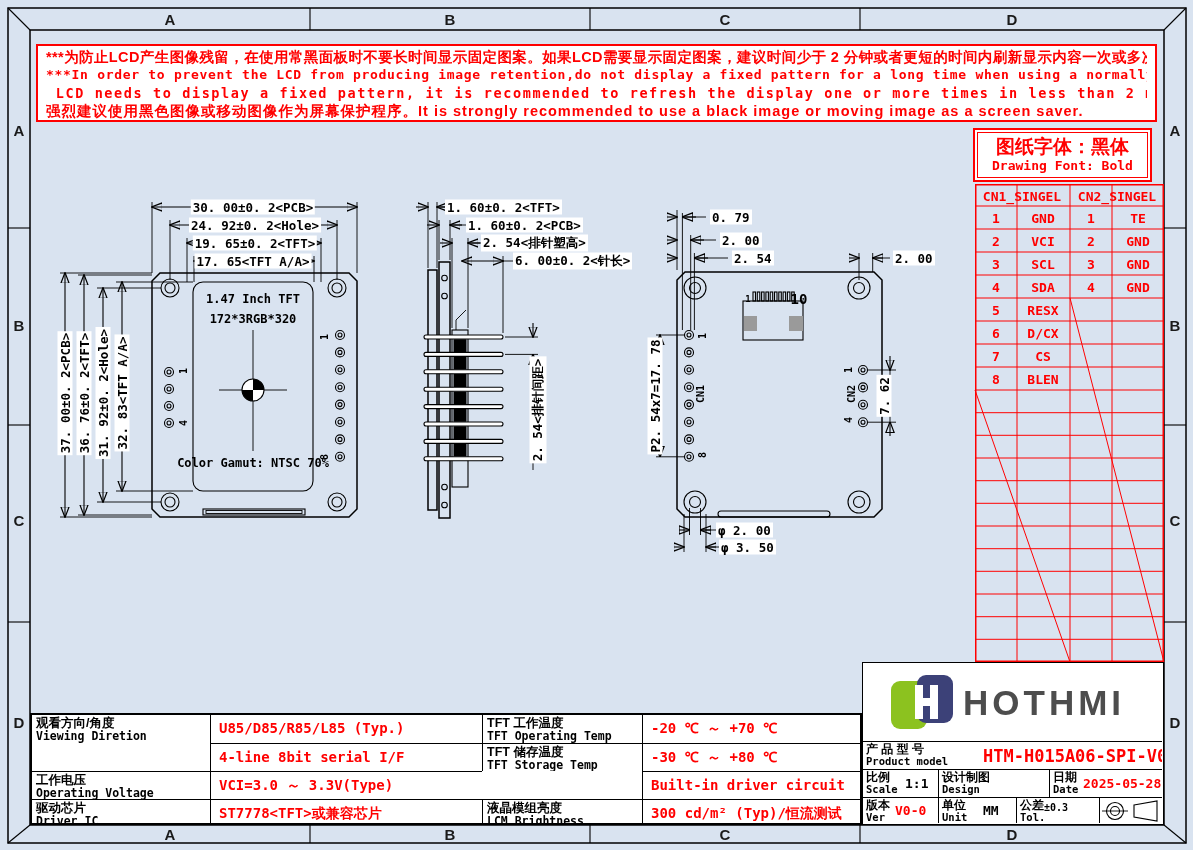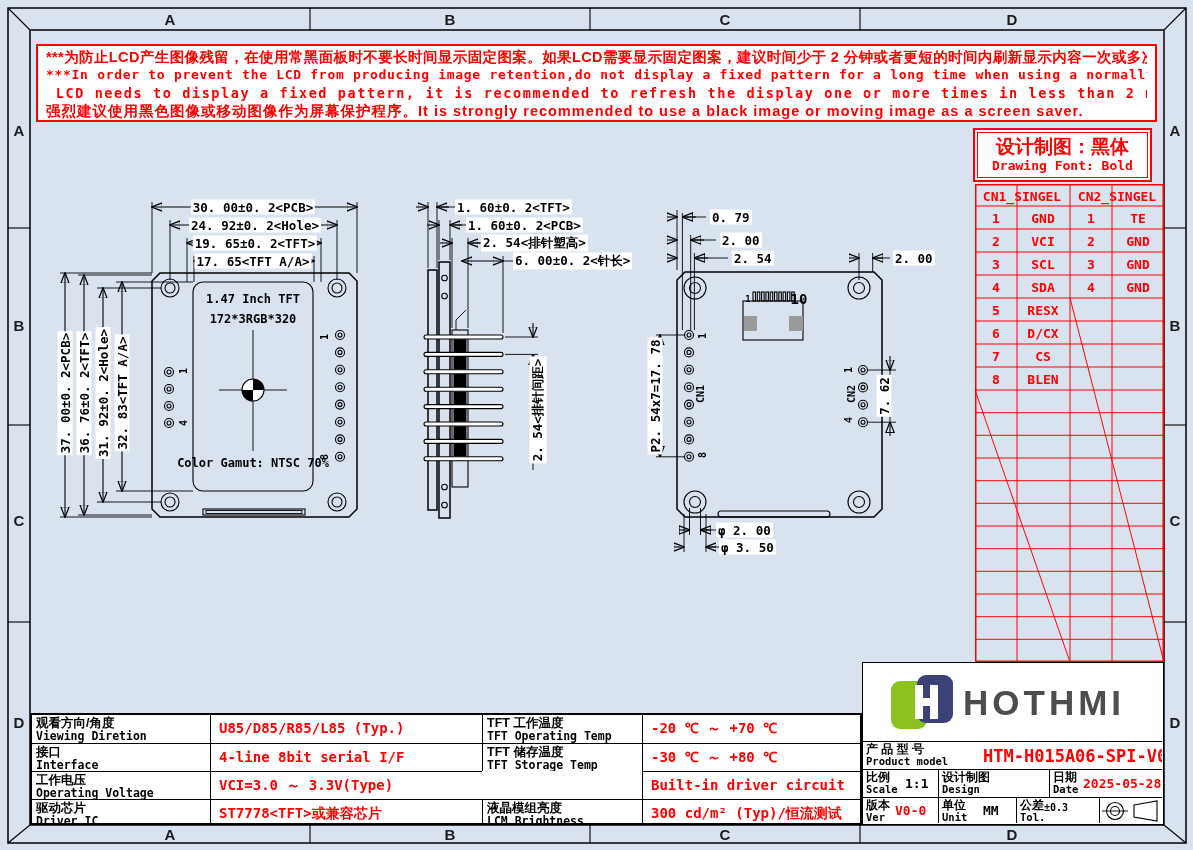--- a/index.html
+++ b/index.html
@@ -99,21 +99,21 @@
 
   <div class="warnbox">
     <div class="wl wl1">***为防止LCD产生图像残留，在使用常黑面板时不要长时间显示固定图案。如果LCD需要显示固定图案，建议时间少于 2 分钟或者更短的时间内刷新显示内容一次或多次。</div>
     <div class="wl wl2">***In order to prevent the LCD from producing image retention,do not display a fixed pattern for a long time when using a normally black panel.If the</div>
     <div class="wl wl3"> LCD needs to display a fixed pattern, it is recommended to refresh the display one or more times in less than 2 minutes or less.</div>
     <div class="wl wl4">强烈建议使用黑色图像或移动图像作为屏幕保护程序。It is strongly recommended to use a black image or moving image as a screen saver.</div>
   </div>
 
   <div class="fontbox">
     <div class="inner">
-      <div class="fnzh">设计制图：黑体</div>
+      <div class="fnzh">图纸字体：黑体</div>
       <div class="fnen">Drawing Font: Bold</div>
     </div>
   </div>
 
   <svg class="lay" style="left:975px;top:184px" width="189" height="478" viewBox="0 0 189 478">
     <g stroke="#ff0000" fill="none">
       <rect x="0.75" y="0.75" width="187.5" height="476.5" stroke-width="1.5"></rect>
       <line x1="42" y1="0" x2="42" y2="478"></line>
         <line x1="95" y1="0" x2="95" y2="478"></line>
         <line x1="137" y1="0" x2="137" y2="478"></line>
@@ -401,21 +401,21 @@
   <span class="dim rot" style="left:103px;top:393px">31. 92±0. 2&lt;Hole&gt;</span>
   <span class="dim rot" style="left:122px;top:393px">32. 83&lt;TFT A/A&gt;</span>
   <span class="txt" style="left:253px;top:299px">1.47 Inch TFT</span>
   <span class="txt" style="left:253px;top:319px">172*3RGB*320</span>
   <span class="txt" style="left:253px;top:463px">Color Gamut: NTSC 70%</span>
   <span class="plabel protl" style="left:183px;top:371px">1</span>
   <span class="plabel protl" style="left:183px;top:423px">4</span>
   <span class="plabel protl" style="left:324px;top:337px">1</span>
   <span class="plabel protl" style="left:324px;top:457px">8</span>
 
-  <span class="dimL" style="left:455px;top:207px">1. 60±0. 2&lt;TFT&gt;</span>
+  <span class="dimL" style="left:445px;top:207px">1. 60±0. 2&lt;TFT&gt;</span>
   <span class="dimL" style="left:466px;top:225px">1. 60±0. 2&lt;PCB&gt;</span>
   <span class="dimL" style="left:481px;top:243px">2. 54&lt;排针塑高&gt;</span>
   <span class="dimL" style="left:513px;top:261px">6. 00±0. 2&lt;针长&gt;</span>
   <span class="dim rot" style="left:538px;top:410px">2. 54&lt;排针间距&gt;</span>
 
   <span class="dimL" style="left:710px;top:217px">0. 79</span>
   <span class="dimL" style="left:720px;top:240px">2. 00</span>
   <span class="dimL" style="left:732px;top:258px">2. 54</span>
   <span class="dimL" style="left:893px;top:258px">2. 00</span>
   <span class="dim rot" style="left:655px;top:396px">P2. 54x7=17. 78</span>
@@ -441,24 +441,20 @@
       <div class="val">U85/D85/R85/L85 (Typ.)</div>
     </div>
     <div class="cell nt" style="left:450px;top:0;width:160px;height:28px">
       <div class="lz">TFT 工作温度</div>
       <div class="le">TFT Operating Temp</div>
     </div>
     <div class="cell nt" style="left:610px;top:0;width:218px;height:28px">
       <div class="val">-20 ℃ ～ +70 ℃</div>
     </div>
 
-    <div class="cell nl" style="left:0;top:28px;width:178px;height:28px">
-      <div class="lz">接口</div>
-      <div class="le">Interface</div>
-    </div>
     <div class="cell" style="left:178px;top:28px;width:272px;height:28px">
       <div class="val">4-line 8bit serial I/F</div>
     </div>
     <div class="cell" style="left:450px;top:28px;width:160px;height:28px">
       <div class="lz">TFT 储存温度</div>
       <div class="le">TFT Storage Temp</div>
     </div>
     <div class="cell" style="left:610px;top:28px;width:218px;height:28px">
       <div class="val">-30 ℃ ～ +80 ℃</div>
     </div>

